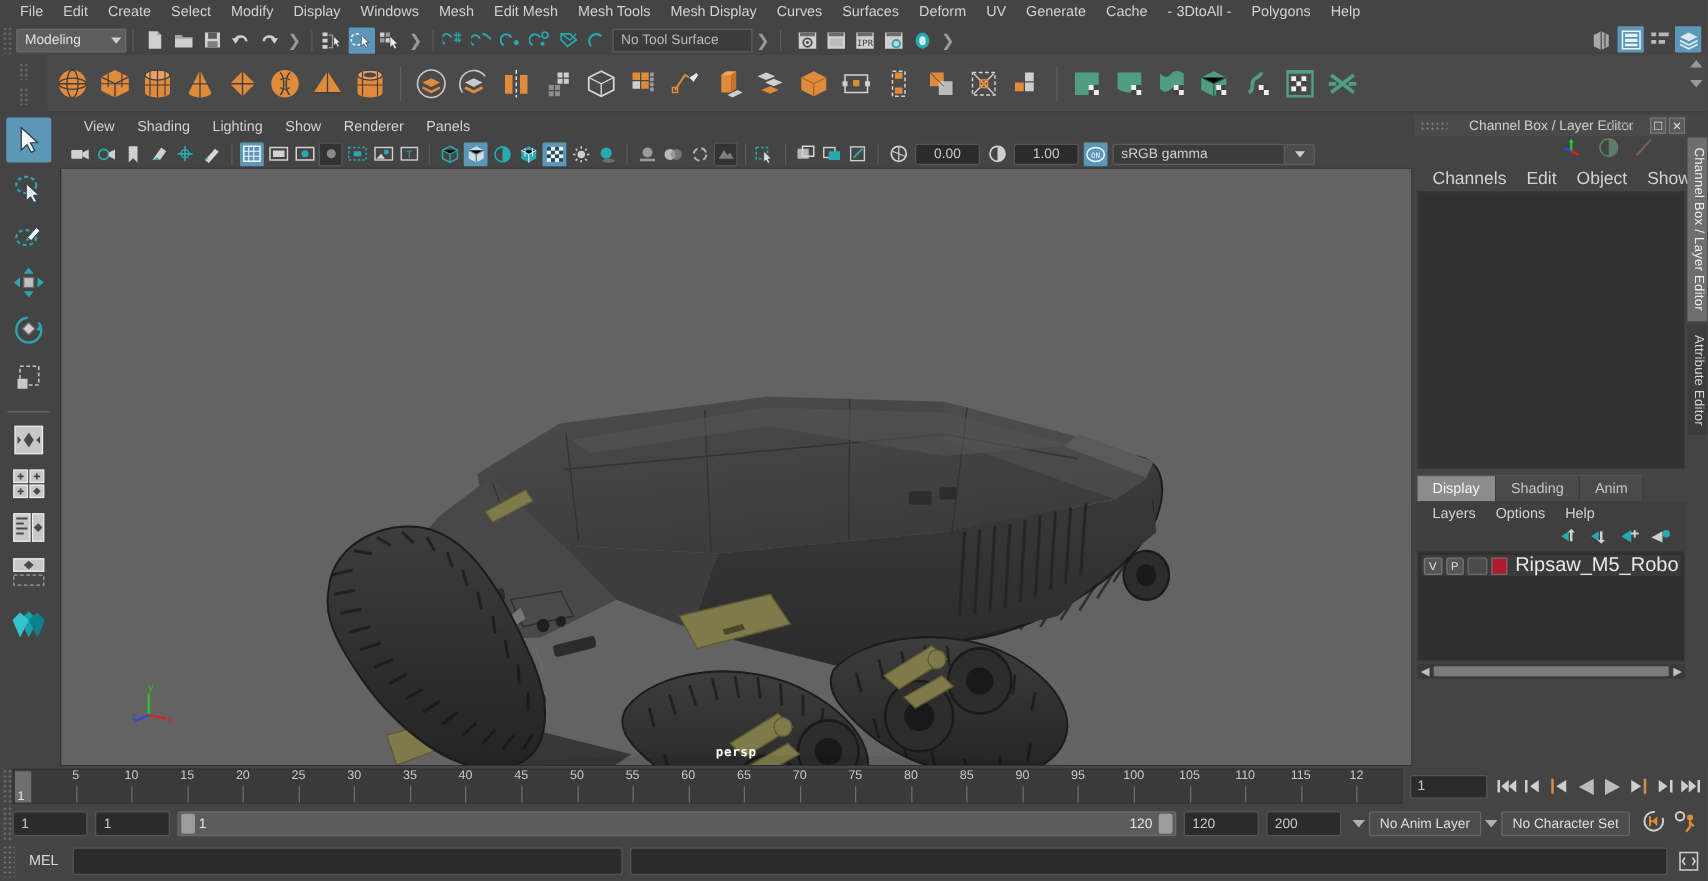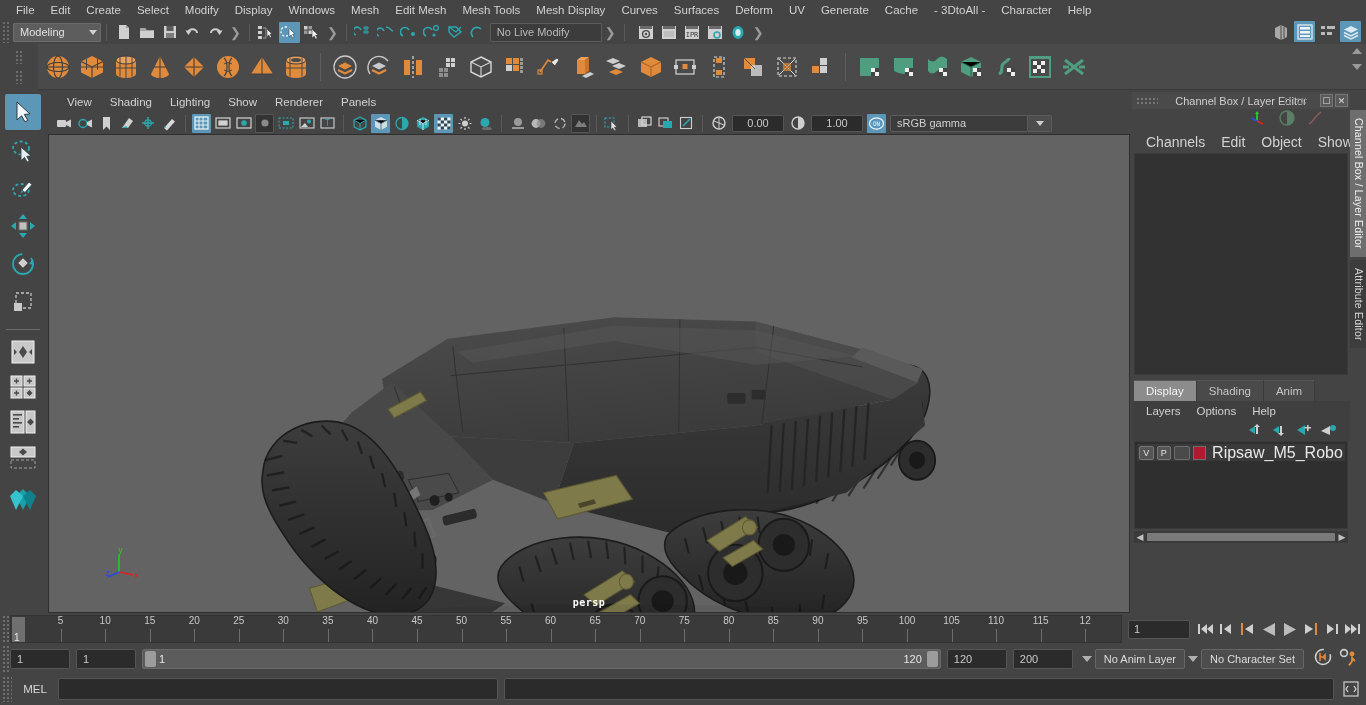--- a/index.html
+++ b/index.html
@@ -239,21 +239,21 @@
     <div class="mi">Edit Mesh</div>
     <div class="mi">Mesh Tools</div>
     <div class="mi">Mesh Display</div>
     <div class="mi">Curves</div>
     <div class="mi">Surfaces</div>
     <div class="mi">Deform</div>
     <div class="mi">UV</div>
     <div class="mi">Generate</div>
     <div class="mi">Cache</div>
     <div class="mi">- 3DtoAll -</div>
-    <div class="mi">Character</div>
+    <div class="mi">Polygons</div>
     <div class="mi">Help</div>
   </div>
 
   <div class="statusline">
     <div class="gripdots"></div>
     <div class="modeselect">
       <span>Modeling</span>
       <span class="caret"></span>
     </div>
     <div class="sep"></div>
@@ -348,21 +348,21 @@
       <svg width="18" height="16" viewBox="0 0 18 16">
           <path d="M3 3h7l5 5-7 5-5-5z" fill="none" stroke="#2aa8b0" stroke-width="1.4"></path>
           <path d="M3 3l7 5 5-5" stroke="#2aa8b0" stroke-width="1.1" fill="none"></path>
         </svg>
     </div>
     <div class="sbtn">
       <svg width="18" height="16" viewBox="0 0 18 16">
           <path d="M4 13a5 5 0 1 1 8-8" stroke="#2aa8b0" stroke-width="1.7" fill="none"></path>
         </svg>
     </div>
-    <div class="livesurface">No Live Modify</div>
+    <div class="livesurface">No Tool Surface</div>
     <div class="arrowtick">❯</div>
     <div class="sep"></div>
 
     <div class="sepd"></div>
 
     <div class="sbtn">
       <svg width="18" height="17" viewBox="0 0 18 17">
           <rect x="2" y="2" width="14" height="13" fill="#d0d0d0"></rect>
           <rect x="3" y="2" width="12" height="3" fill="#6a6a6a"></rect>
           <circle cx="9" cy="10" r="3.4" fill="none" stroke="#4a4a4a" stroke-width="1.4"></circle>

